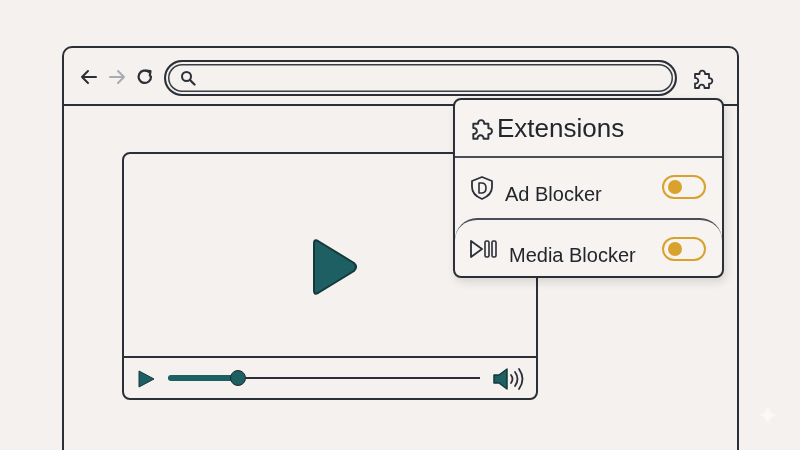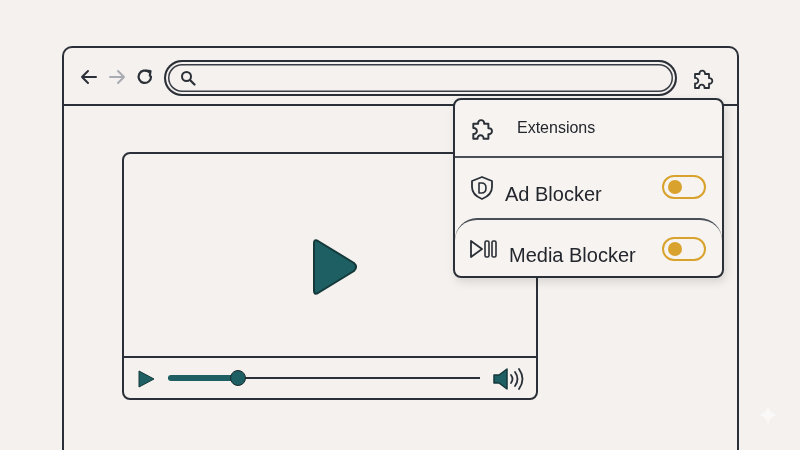--- a/index.html
+++ b/index.html
@@ -97,21 +97,21 @@
     border-radius: 8px;
     background: #f6f3f0;
     box-shadow: 2px 4px 10px rgba(0,0,0,0.12);
   }
   .popup-header {
     height: 58px;
     display: flex; align-items: center;
     padding-left: 14px;
     border-bottom: 2px solid #4a4e56;
   }
-  .popup-title { font-size: 16px; font-weight: 500; margin-left: 20px; color: #23262d; }
+  .popup-title { font-size: 26px; font-weight: 500; margin-left: 0; color: #23262d; }
   .popup-row {
     height: 60px;
     display: flex; align-items: center;
     padding-left: 14px;
     position: relative;
   }
   .popup-row + .popup-row { border-top: 2px solid #4a4e56; border-radius: 22px; }
   .row-label { font-size: 20px; margin-left: 10px; color: #23262d; margin-top: 12px; }
   .toggle {
     position: absolute; right: 16px; top: 17px;

